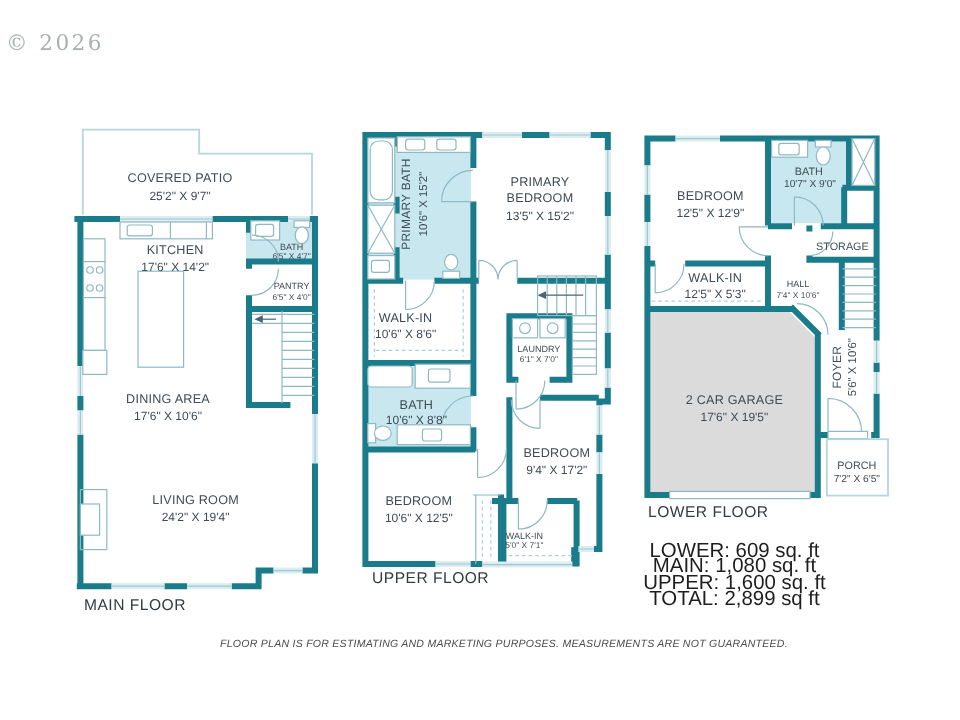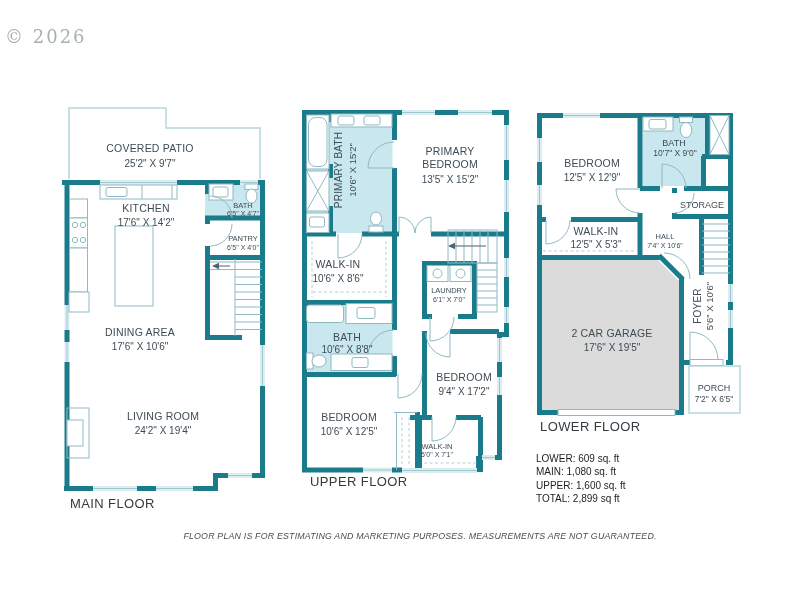--- a/index.html
+++ b/index.html
@@ -2,21 +2,21 @@
 <html style="--wall: #1A7B8B; --bath-fill: #C9E7EE; --garage-fill: #DBDBDB; --line: #8FB9C3; --window: #DCEDF1; --text: #3E4C54; --floor-label: #333B40;"><head>
 <meta charset="utf-8">
 <style>
   html,body{margin:0;padding:0;background:#fff;}
   .page{position:relative;width:800px;height:600px;background:#fff;overflow:hidden;
         font-family:"Liberation Sans",sans-serif;}
   .watermark{position:absolute;left:5px;top:26px;font-family:"DejaVu Serif",serif;
         font-size:18px;letter-spacing:2px;color:#9aa2a4;opacity:.85;}
   .title{position:absolute;top:56px;left:0;width:100%;text-align:center;
         font-size:11px;color:#404040;letter-spacing:.2px;}
-  .areas{position:absolute;left:536px;top:452px;font-size:10px;line-height:13.4px;color:#1e1e1e;}
+  .areas{position:absolute;left:536px;top:452px;font-size:17px;line-height:13.4px;color:#1e1e1e;text-align:center;}
   .areas .total{font-weight:normal;}
   .disclaimer{position:absolute;top:531px;left:0;width:100%;text-align:center;
         font-style:italic;font-size:8.8px;color:#4c4c4c;letter-spacing:.2px;margin-left:20px;}
   svg.plan{position:absolute;left:0;top:0;}
   .wall{stroke:var(--wall,#1A7B8B);stroke-width:5;fill:none;}
   .winband{stroke:var(--window,#DCEDF1);stroke-width:5;fill:none;}
   .winmid{stroke:#9EC7D0;stroke-width:1;fill:none;}
   .thin{stroke:var(--line,#8FB9C3);stroke-width:1;fill:none;}
   .fix{stroke:var(--line,#8FB9C3);stroke-width:1;fill:#fff;}
   .dash{stroke:#AFCFD6;stroke-width:1;fill:none;stroke-dasharray:3 2.5;}

